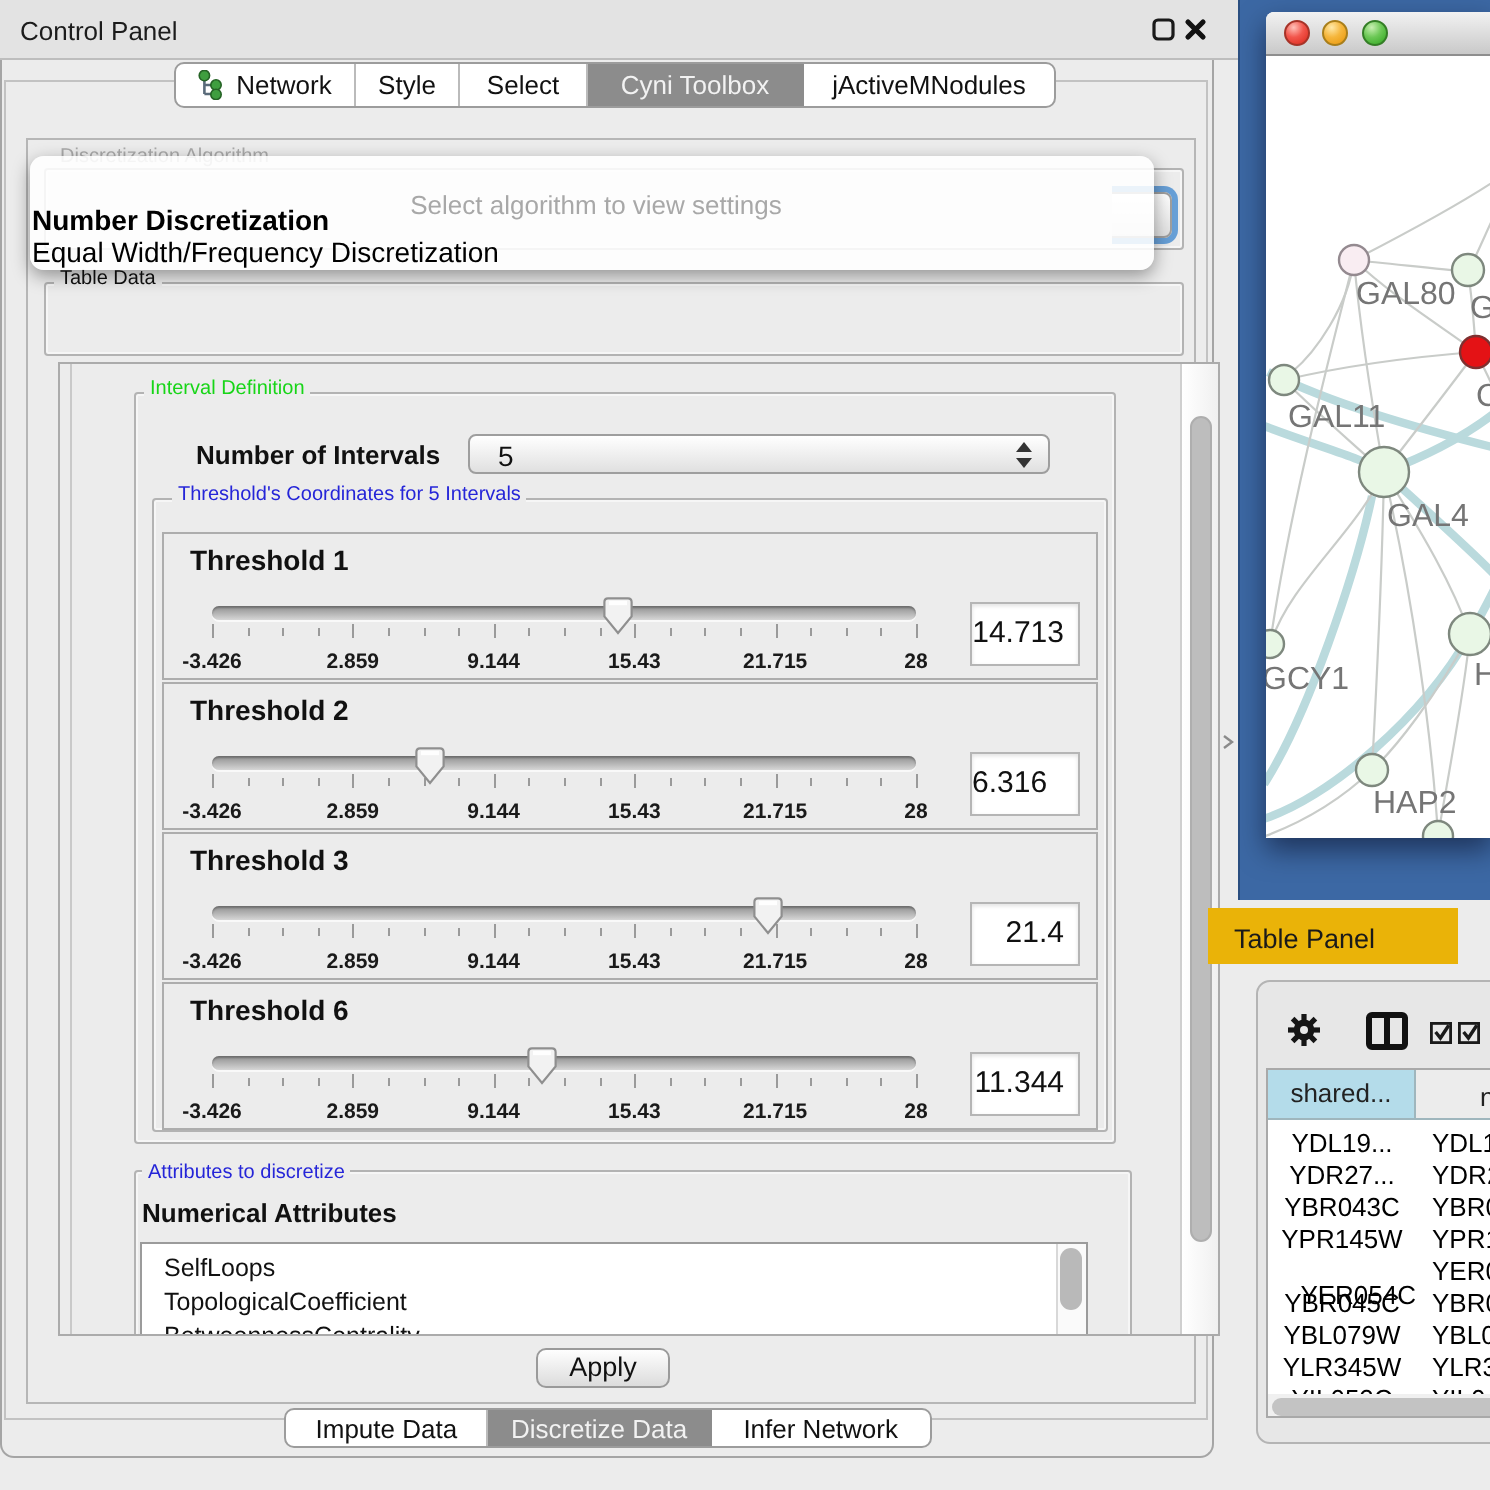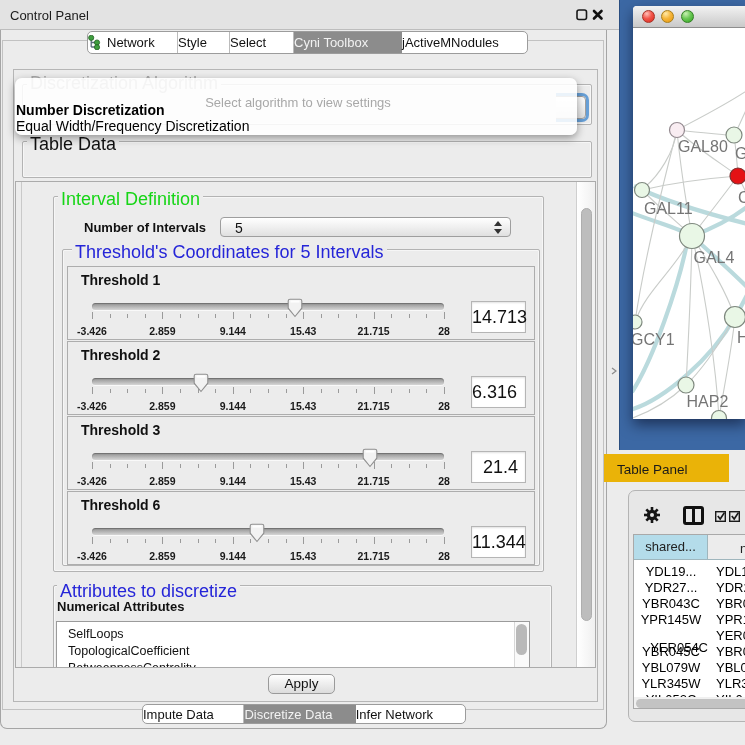--- a/index.html
+++ b/index.html
@@ -4,38 +4,38 @@
 *{margin:0;padding:0;box-sizing:border-box;}
 html,body{width:745px;height:745px;background:#ececec;font-family:"Liberation Sans",sans-serif;overflow:hidden;}
 .abs{position:absolute;}
 #stage{position:relative;width:745px;height:745px;}
 
 #win{left:0;top:0;width:607px;height:729px;background:#ececec;border:1px solid #a5a5a5;border-top:none;border-radius:0 0 7px 7px;}
 #titlebar{left:0;top:0;width:100%;height:30px;background:#e3e3e3;border-bottom:1px solid #bdbdbd;}
 #titlebar .t{position:absolute;left:10px;top:8px;font-size:13px;color:#1c1c1c;}
 #contentpanel{left:2px;top:40px;width:602px;height:670px;border:1px solid #c2c2c2;background:#ececec;}
 .tabstrip{background:#fff;border:1px solid #9c9c9c;border-radius:5px;display:flex;align-items:stretch;overflow:hidden;}
-.tab{font-size:13px;color:#111;display:flex;align-items:center;border-right:1px solid #bbb;}
+.tab{font-size:13px;color:#111;display:flex;align-items:center;justify-content:center;border-right:1px solid #bbb;}
 .tab:last-child{border-right:none;}
 .tab.sel{background:#8c8c8c;color:#f2f2f2;border-right:1px solid #8c8c8c;}
 
 .group{border:1px solid #b3b3b3;border-radius:2px;box-shadow:inset 0 0 0 1px rgba(255,255,255,.55);}
-.glabel{position:absolute;background:#ececec;padding:0 3px;font-size:18px;white-space:nowrap;}
+.glabel{position:absolute;background:#ececec;padding:0 3px;font-size:10px;white-space:nowrap;}
 .combo{border:1px solid #9e9e9e;border-radius:4px;background:linear-gradient(#ffffff,#e0e0e0);font-size:14px;color:#111;}
 .combo .tx{position:absolute;left:7px;top:2px;}
 .steppers{position:absolute;right:8px;top:0;height:100%;width:8px;}
 .up,.dn{position:absolute;left:0;width:0;height:0;border-left:4px solid transparent;border-right:4px solid transparent;}
 .up{border-bottom:5px solid #333;}
 .dn{border-top:5px solid #333;}
 .tbox{border:1px solid #adadad;background:#ececec;}
 .tlabel{position:absolute;left:13px;top:5px;font-size:14px;font-weight:bold;color:#111;}
 .track{position:absolute;height:7px;border-radius:4px;background:linear-gradient(#8f8f8f,#d6d6d6);box-shadow:inset 0 1px 1px rgba(0,0,0,.25), 0 1px 0 rgba(255,255,255,.7);}
 .tick{position:absolute;width:1px;background:#9a9a9a;}
 .tklab{position:absolute;font-size:10.5px;font-weight:bold;color:#1a1a1a;transform:translateX(-50%);white-space:nowrap;}
-.vbox{position:absolute;background:#fff;border:1px solid #b5b5b5;box-shadow:inset 0 1px 2px rgba(0,0,0,.12);font-size:18px;color:#111;text-align:right;}
+.vbox{position:absolute;background:#fff;border:1px solid #b5b5b5;box-shadow:inset 0 1px 2px rgba(0,0,0,.12);font-size:15px;color:#111;text-align:right;}
 .listtext{font-size:12.5px;color:#111;}
 
 #bluearea{left:619px;top:0;width:126px;height:450px;background:#3c68a4;border-left:1px solid #2a4e80;overflow:hidden;}
 #netwin{left:13px;top:6px;width:113px;height:413px;background:#fff;border-radius:4px 0 0 0;box-shadow:0 6px 14px rgba(0,0,20,.5);}
 #nettitle{left:0;top:0;width:100%;height:22px;background:linear-gradient(#f2f2f2,#c9c9c9);border-bottom:1px solid #8e8e8e;border-radius:4px 0 0 0;}
 .light{position:absolute;top:4.4px;width:13px;height:13px;border-radius:50%;}
 #tpbar{left:604px;top:454px;width:125px;height:28px;background:#eab308;}
 #tpbar .t{position:absolute;left:13px;top:8px;font-size:13.5px;color:#1a1a1a;}
 #tpanel{left:628px;top:490px;width:130px;height:232px;background:#e7e7e7;border:1px solid #b4b4b4;border-radius:7px;}
 #tstable{position:absolute;left:4px;top:43px;width:130px;height:175px;background:#fff;border:1px solid #a9a9a9;overflow:hidden;}
@@ -67,21 +67,21 @@
 <div class="tab" style="width:125px">jActiveMNodules</div>
 </div>
 <div class="abs" style="left:13px;top:69px;width:585px;height:633px;border:1px solid #b6b6b6"></div>
 <div class="abs group" style="left:22px;top:84px;width:570px;height:41px"></div>
 <div class="abs glabel" style="left:27px;top:73px;color:#a9a9a9">Discretization Algorithm</div>
 <div class="abs" style="left:556px;top:90px;width:36px;height:36px;overflow:hidden">
       <div class="combo" style="position:absolute;left:-526px;top:6px;width:556px;height:23px;box-shadow:0 0 0 3px rgba(96,155,213,.95)"></div>
     </div>
 <div class="abs group" style="left:22px;top:141px;width:570px;height:37px"></div>
 <div class="abs glabel" style="left:27px;top:134px;color:#111">Table Data</div>
-<div class="abs" style="left:15px;top:181px;width:581px;height:487px;border:1px solid #ababab;background:#ececec;overflow:hidden">
+<div class="abs" style="left:29px;top:181px;width:581px;height:487px;border:1px solid #ababab;background:#ececec;overflow:hidden">
 <div class="abs" style="left:5px;top:0px;width:1px;height:485px;background:#c9c9c9"></div>
 <div class="abs group" style="left:37px;top:14px;width:491px;height:376px;"></div>
 <div class="abs glabel" style="left:42px;top:7px;color:#17d517">Interval Definition</div>
 <div class="abs" style="left:68px;top:38px;font-size:13px;font-weight:bold;color:#111">Number of Intervals</div>
 <div class="abs combo" style="left:204px;top:35px;width:291px;height:20px;">
         <span class="tx" style="left:14px;top:2px">5</span>
         <span class="steppers">
           <span class="up" style="top:3px"></span>
           <span class="dn" style="top:11px"></span>
         </span>

